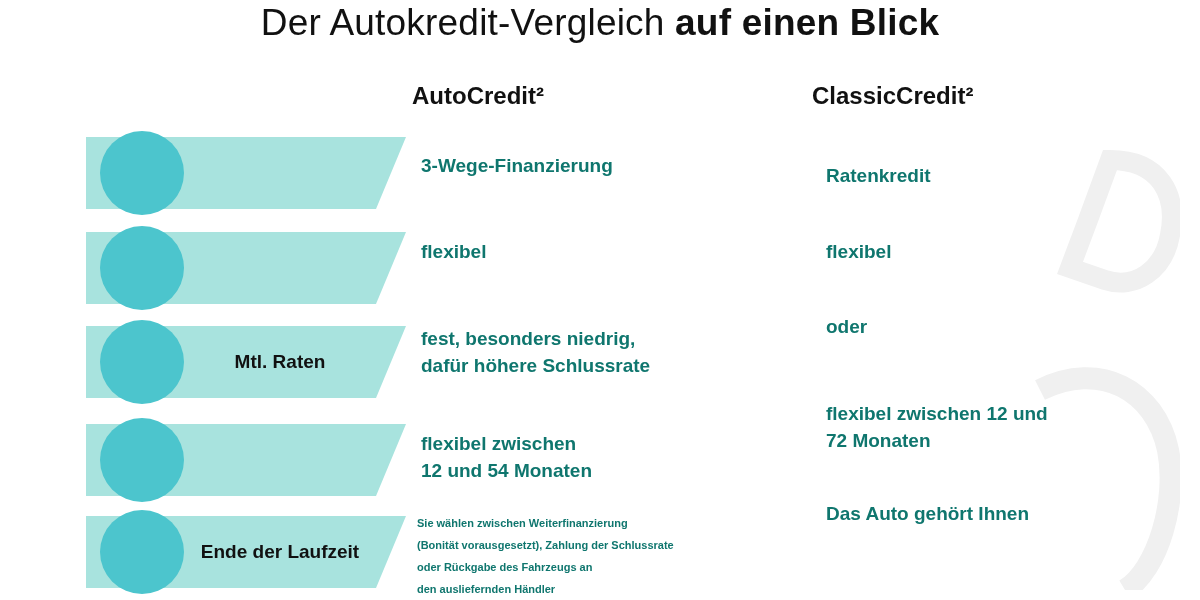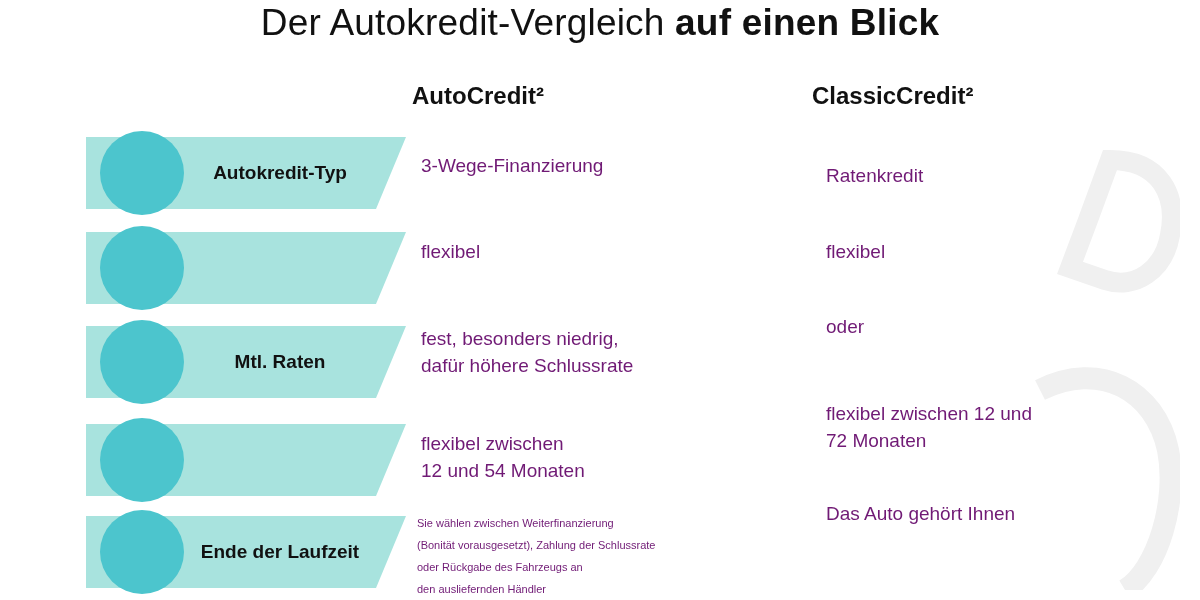--- a/index.html
+++ b/index.html
@@ -100,23 +100,23 @@
   #row-1 { top: 232px; }
   #row-2 { top: 326px; }
   #row-3 { top: 424px; }
   #row-4 { top: 516px; }
 
   
   .cell {
     position: absolute;
     z-index: 2;
     font-size: 19px;
-    font-weight: 400;
+    font-weight: 700;
     line-height: 27px;
-    color: #701a75;
+    color: #0f766e;
     white-space: pre-line;
   }
   .cell.small {
     font-size: 11px;
     line-height: 22px;
   }
 
   
   #a-0 { left: 421px; top: 152px; width: 360px; }
   #a-1 { left: 421px; top: 238px; width: 360px; }
@@ -142,21 +142,20 @@
 <div class="title">
   <span class="t-light">Der Autokredit-Vergleich </span><span class="t-bold">auf einen Blick</span>
 </div>
 
 <div class="col-head" id="head-a">AutoCredit²</div>
 <div class="col-head" id="head-b">ClassicCredit²</div>
 
 <div class="row-label" id="row-0">
   <div class="banner"></div>
   <div class="circle"></div>
-  <div class="label-text">Autokredit-Typ</div>
 </div>
 <div class="cell" id="a-0">3-Wege-Finanzierung</div>
 <div class="cell" id="b-0">Ratenkredit</div>
 
 <div class="row-label" id="row-1">
   <div class="banner"></div>
   <div class="circle"></div>
 </div>
 <div class="cell" id="a-1">flexibel</div>
 <div class="cell" id="b-1">flexibel</div>

